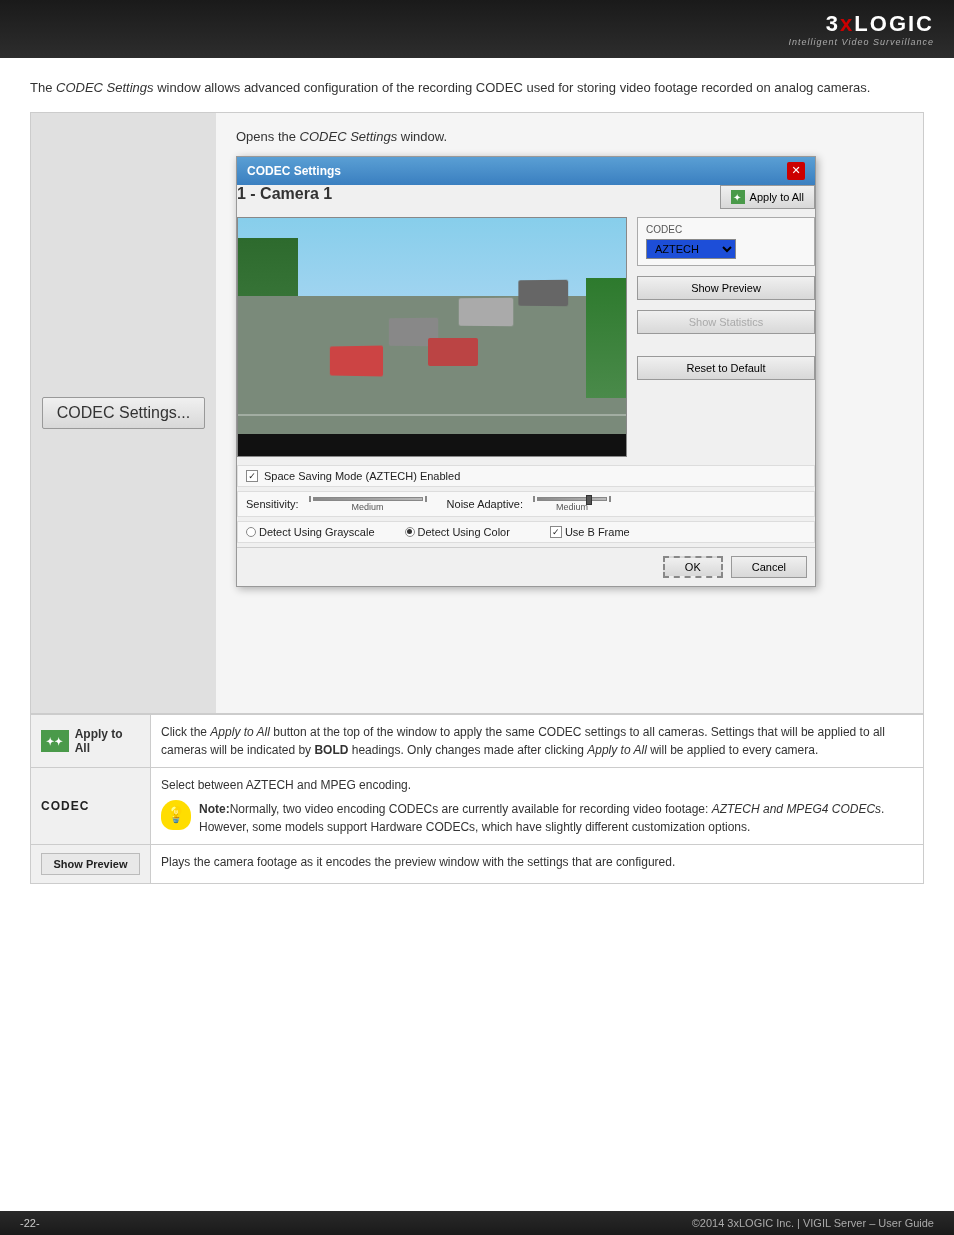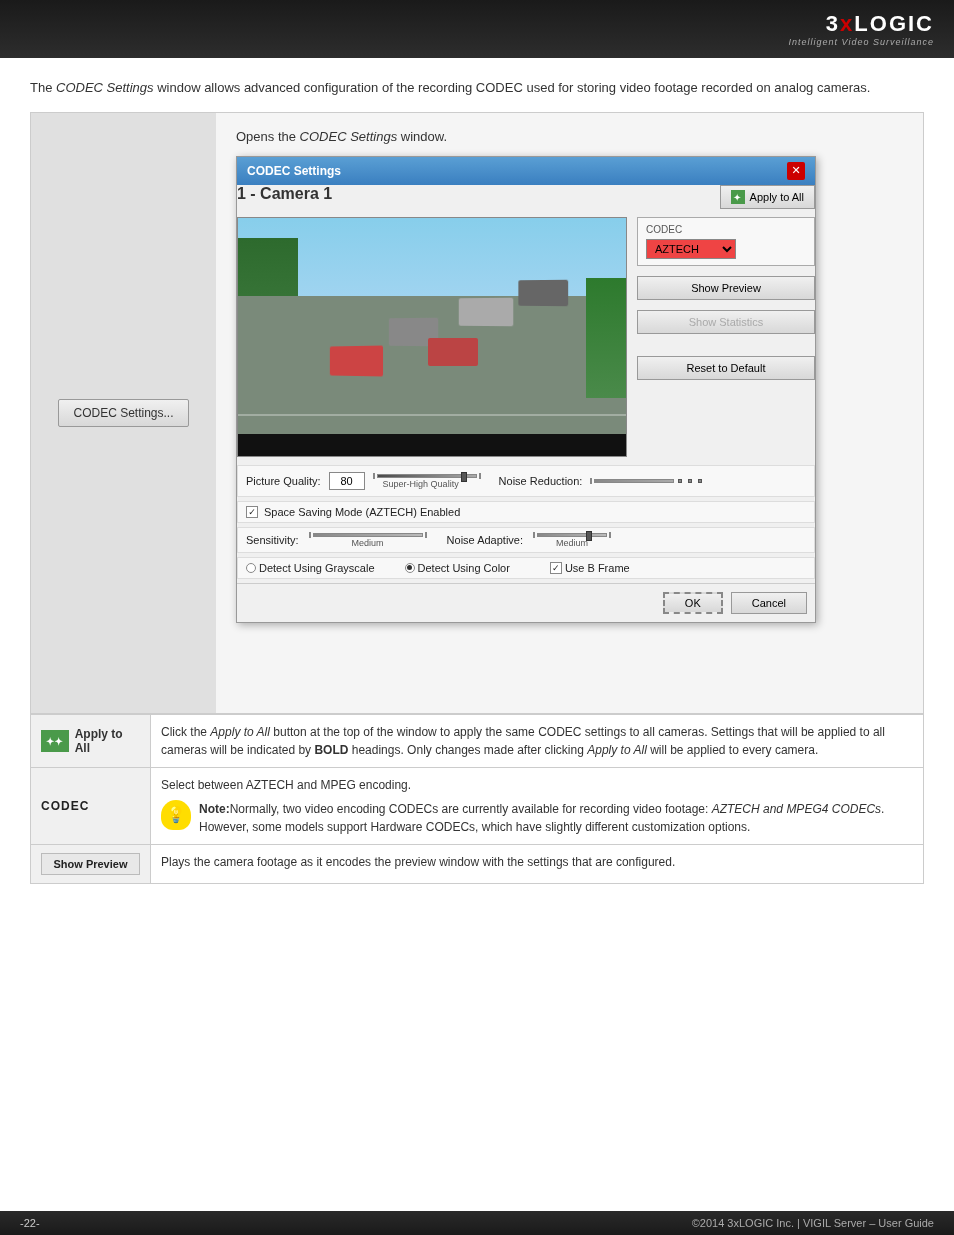--- a/index.html
+++ b/index.html
@@ -80,21 +80,21 @@
       display: flex;
       align-items: center;
       justify-content: center;
       flex-shrink: 0;
     }
 
     .codec-settings-btn {
       background: linear-gradient(to bottom, #f0f0f0, #d8d8d8);
       border: 1px solid #999;
       padding: 6px 14px;
-      font-size: 12px;
+      font-size: 16px;
       cursor: pointer;
       color: #333;
       border-radius: 2px;
     }
 
     .illust-right {
       flex: 1;
       padding: 16px 20px;
     }
 
@@ -224,21 +224,21 @@
       margin-bottom: 4px;
     }
 
     .codec-select-row {
       display: flex;
       align-items: center;
       gap: 4px;
     }
 
     .codec-select {
-      background: #ef4444;
+      background: #1d4ed8;
       border: 1px solid #888;
       padding: 2px 4px;
       font-size: 11px;
       width: 90px;
     }
 
     .dialog-action-btn {
       background: linear-gradient(to bottom, #f0f0f0, #d8d8d8);
       border: 1px solid #999;
       padding: 5px 10px;
@@ -594,42 +594,20 @@
 
               <button class="dialog-action-btn">Show Preview</button>
 
               <button class="dialog-action-btn disabled">Show Statistics</button>
 
               <button class="dialog-action-btn reset">Reset to Default</button>
 
             </div>
           </div>
 
-          <div class="quality-row">
-            <span>Picture Quality:</span>
-            <input class="quality-input" type="text" value="80" style="">
-            <div style="display:flex;flex-direction:column;align-items:flex-start;gap:0;">
-              <div class="dot-line">
-                <div class="dot-tall" style="height:6px;"></div>
-                <div style="width:100px;height:4px;background:linear-gradient(to right,#4a4a4a,#aaa);border:1px solid #888;position:relative;">
-                  <div style="position:absolute;left:85%;top:-3px;width:6px;height:10px;background:#555;border:1px solid #333;"></div>
-                </div>
-                <div class="dot-tall" style="height:6px;"></div>
-              </div>
-              <span style="font-size:9px;color:#555;margin-left:10px;">Super-High Quality</span>
-            </div>
-            <span style="margin-left:10px;">Noise Reduction:</span>
-            <div class="dot-line">
-              <div class="dot-tall" style="height:6px;"></div>
-              <div style="width:80px;height:4px;background:linear-gradient(to right,#888,#aaa);border:1px solid #888;"></div>
-              <div style="width:4px;height:4px;background:#888;border:1px solid #555;margin:0 2px;"></div>
-              <div style="width:4px;height:4px;background:#888;border:1px solid #555;margin:0 2px;"></div>
-              <div style="width:4px;height:4px;background:#888;border:1px solid #555;margin:0 2px;"></div>
-            </div>
-          </div>
 
           <div class="options-row">
             <div class="cb-checked">✓</div>
             <span>Space Saving Mode (AZTECH) Enabled</span>
           </div>
 
           <div class="sensitivity-row">
             <span>Sensitivity:</span>
             <div style="display:flex;flex-direction:column;align-items:center;">
               <div class="dot-line">

